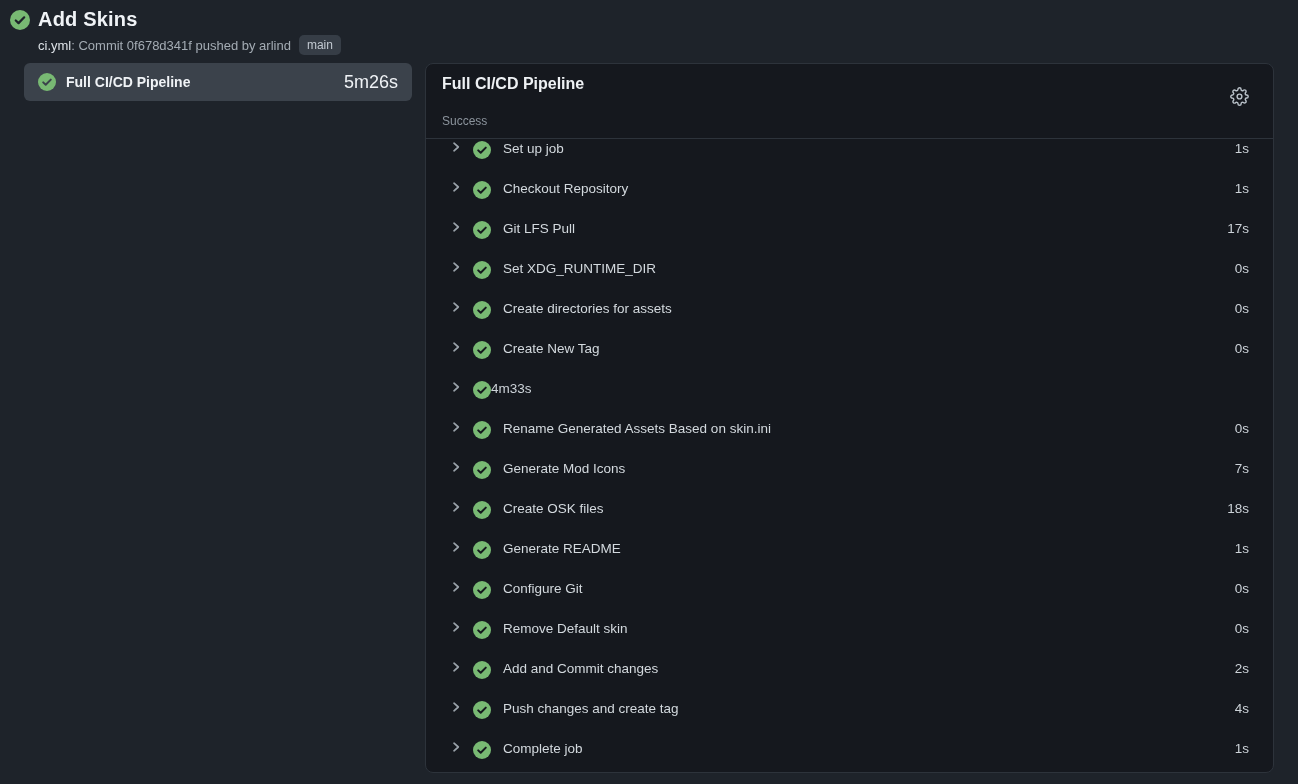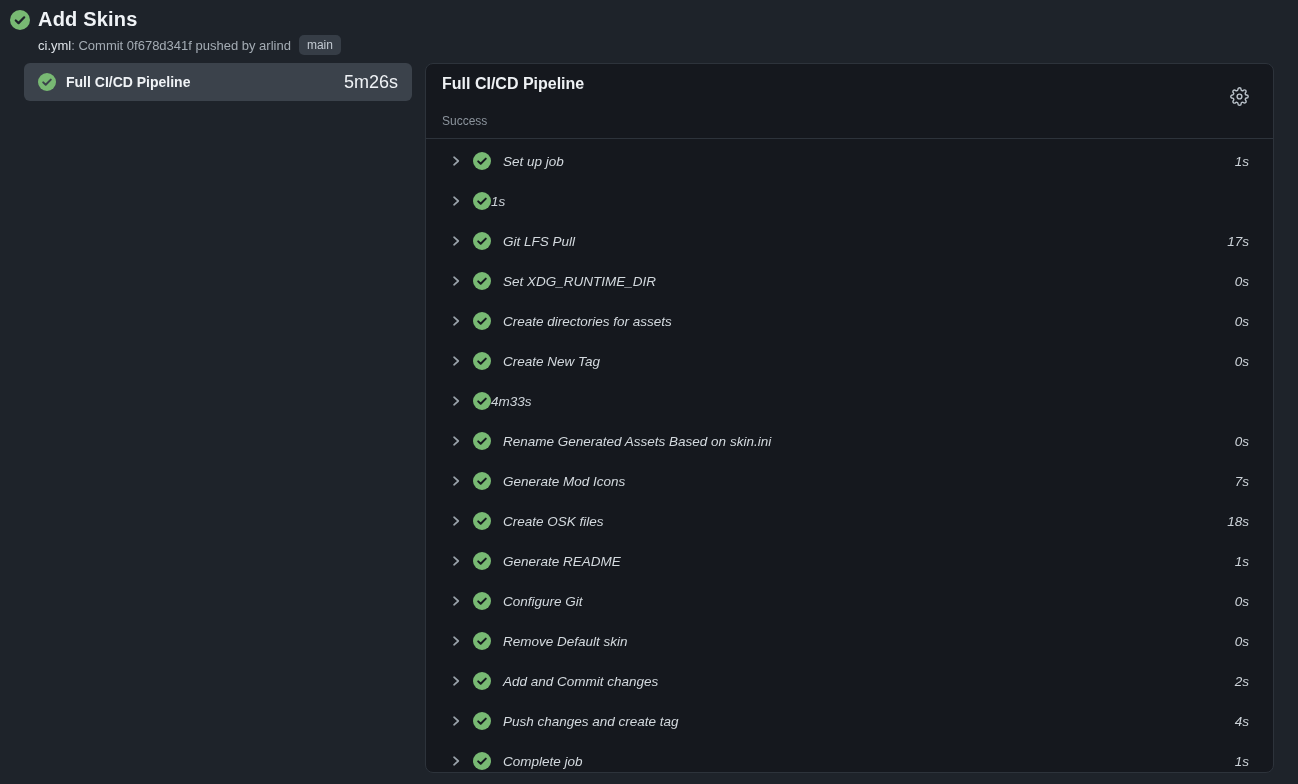--- a/index.html
+++ b/index.html
@@ -57,22 +57,22 @@
   }
   .panel-header .titles{flex:1;}
   .panel-job-title{font-size:16px;font-weight:600;color:#eef1f4;}
   .panel-job-status{font-size:12px;color:var(--text-muted);margin-top:21px;}
   .gear-btn{
     background:none;border:none;padding:4px;margin:8px 4px 0 0;
     cursor:pointer;color:#b9c1c9;display:flex;
   }
   .steps{flex:1;padding-top:2px;}
   .step-row{
-    height:40px;display:flex;align-items:center;
-    padding:0 24px;cursor:pointer;font-style:italic;
+    height:40px;display:flex;
+    padding:0 24px;cursor:pointer;
   }
   .chevron{display:flex;flex:none;color:#9aa2aa;margin-right:11px;}
   .check-icon{display:flex;flex:none;}
   .step-name{font-size:13.5px;color:var(--text);margin-left:12px;flex:1;}
   .step-duration{font-size:13.5px;color:#ccd2d8;}
   
   .tick-on-page{stroke:var(--page-bg);}
   .tick-on-card{stroke:var(--card-bg);}
   .tick-on-panel{stroke:var(--panel-bg);}
 </style>
@@ -147,20 +147,21 @@
       <svg width="12" height="12" viewBox="0 0 12 12" fill="none" stroke="currentColor" stroke-width="1.7" stroke-linecap="round" stroke-linejoin="round">
         <path d="M4 2.2 L8.3 6 L4 9.8"></path>
       </svg>
     </span>
     <span class="check-icon">
       <svg width="18" height="18" viewBox="0 0 18 18">
         <circle cx="9" cy="9" r="9" fill="var(--green)"></circle>
         <path class="tick-on-panel" d="M5.2 9.4 L7.7 11.8 L12.8 6.6" fill="none" stroke-width="2" stroke-linecap="round" stroke-linejoin="round"></path>
       </svg>
     </span>
+    <span class="step-name">Checkout Repository</span>
     <span class="step-duration">1s</span>
   </div>
 
   <div class="step-row">
     <span class="chevron">
       <svg width="12" height="12" viewBox="0 0 12 12" fill="none" stroke="currentColor" stroke-width="1.7" stroke-linecap="round" stroke-linejoin="round">
         <path d="M4 2.2 L8.3 6 L4 9.8"></path>
       </svg>
     </span>
     <span class="check-icon">

